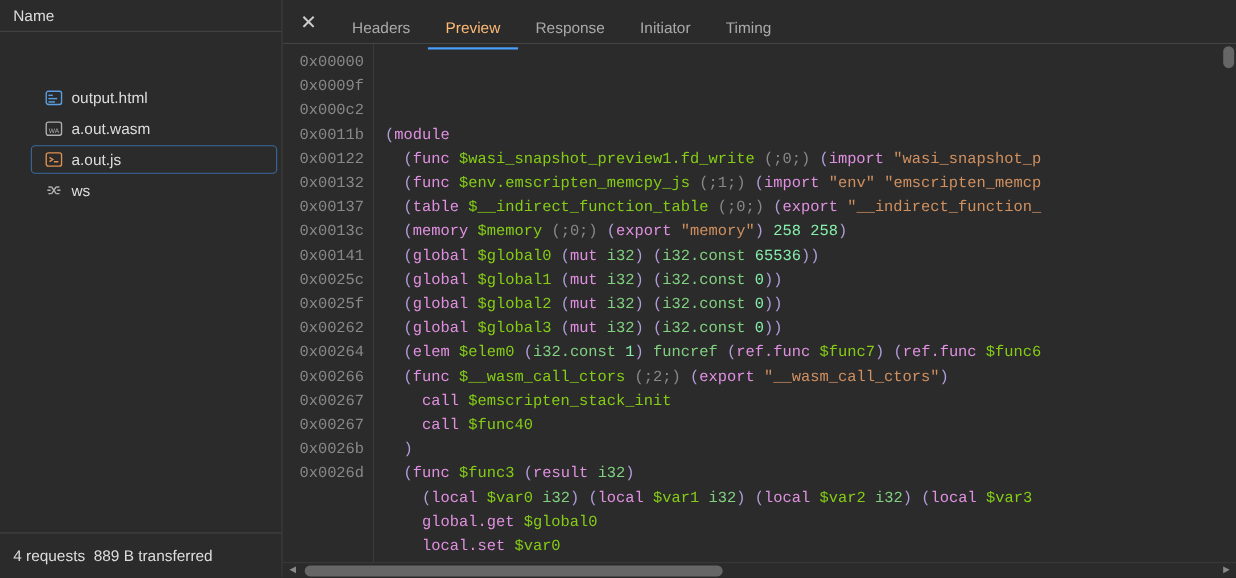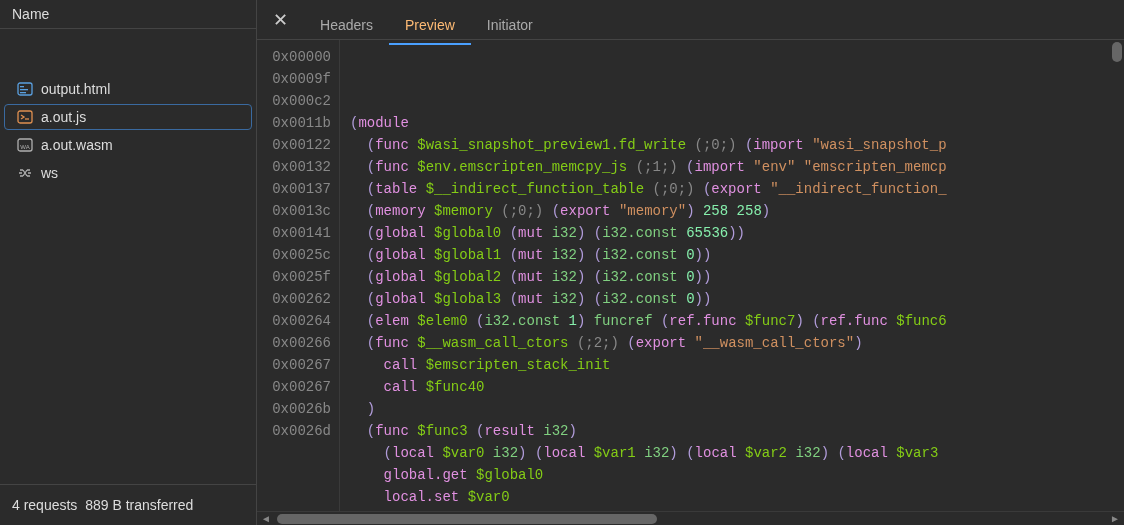--- a/index.html
+++ b/index.html
@@ -19,21 +19,21 @@
   border-right: 1px solid #444;
   display: flex;
   flex-direction: column;
   gap: 45px;
 }
 .sidebar-header {
   padding: 6px 12px;
   border-bottom: 1px solid #444;
   color: #ddd;
 }
-.file-list { flex: 1; overflow: auto; }
+.file-list { flex: 1; overflow: auto; margin-left: 24px; }
 .file-item {
   display: flex;
   align-items: center;
   padding: 4px 12px;
   gap: 8px;
   cursor: pointer;
   border: 1px solid transparent;
   border-radius: 4px;
   margin: 2px 4px;
 }
@@ -165,38 +165,38 @@
           <span class="icon">
             <svg width="16" height="16">
               <rect x="1" y="2" width="14" height="12" rx="2" fill="none" stroke="#5aa0e0" stroke-width="1.3"></rect>
               <rect x="3" y="5" width="4" height="1.3" fill="#5aa0e0"></rect>
               <rect x="3" y="8" width="8" height="1.3" fill="#5aa0e0"></rect>
               <rect x="3" y="11" width="6" height="1.3" fill="#5aa0e0"></rect>
             </svg>
           </span>
           <span class="label">output.html</span>
         </div>
+        <div class="file-item">
+          <span class="icon">
+            <svg width="16" height="16">
+              <rect x="1" y="2" width="14" height="12" rx="2" fill="none" stroke="#b0b0b0" stroke-width="1.3"></rect>
+              <text x="8" y="12" text-anchor="middle" font-size="6" fill="#b0b0b0" font-family="Arial">WA</text>
+            </svg>
+          </span>
+          <span class="label">a.out.wasm</span>
+        </div>
         <div class="file-item selected">
           <span class="icon">
             <svg width="16" height="16">
               <rect x="1" y="2" width="14" height="12" rx="2" fill="none" stroke="#e09050" stroke-width="1.3"></rect>
               <path d="M4 6 L7 8 L4 10" fill="none" stroke="#e09050" stroke-width="1.3"></path>
               <path d="M8 10 L12 10" stroke="#e09050" stroke-width="1.3"></path>
             </svg>
           </span>
           <span class="label">a.out.js</span>
-        </div>
-        <div class="file-item">
-          <span class="icon">
-            <svg width="16" height="16">
-              <rect x="1" y="2" width="14" height="12" rx="2" fill="none" stroke="#b0b0b0" stroke-width="1.3"></rect>
-              <text x="8" y="12" text-anchor="middle" font-size="6" fill="#b0b0b0" font-family="Arial">WA</text>
-            </svg>
-          </span>
-          <span class="label">a.out.wasm</span>
         </div>
         <div class="file-item">
           <span class="icon">
             <svg width="16" height="16">
               <path d="M3 5 L6 5 M10 5 L13 5 M2 8 L5 8 M11 8 L14 8 M3 11 L6 11 M10 11 L13 11" stroke="#b0b0b0" stroke-width="1.3"></path>
               <path d="M6 5 L10 11 M10 5 L6 11" stroke="#b0b0b0" stroke-width="1.3"></path>
             </svg>
           </span>
           <span class="label">ws</span>
         </div>
@@ -205,21 +205,23 @@
       <span>4 requests</span>&nbsp;&nbsp;<span>889 B transferred</span>
     </div>
   </div>
 
   <div class="main">
     <div class="tabbar">
       <div class="close-btn">✕</div>
       <div id="tabs-host" style="display: flex;">
           <div class="tab">Headers</div>
           <div class="tab active">Preview</div>
+          <div class="tab">Response</div>
           <div class="tab">Initiator</div>
+          <div class="tab">Timing</div>
         </div>
     </div>
     <div class="code-area">
       <div class="gutter" id="gutter">
           <div>0x00000</div>
           <div>0x0009f</div>
           <div>0x000c2</div>
           <div>0x0011b</div>
           <div>0x00122</div>
           <div>0x00132</div>

